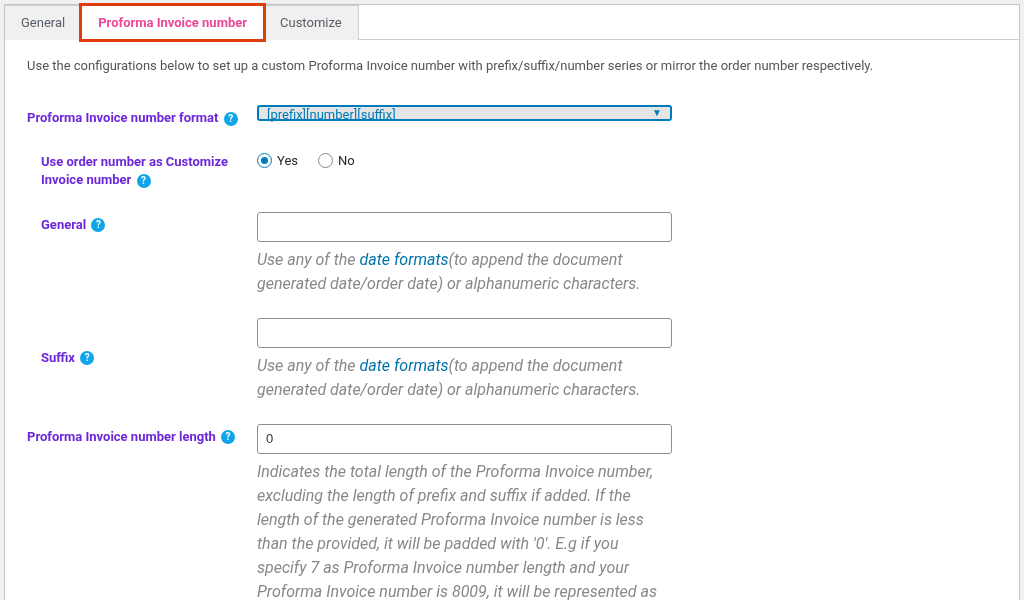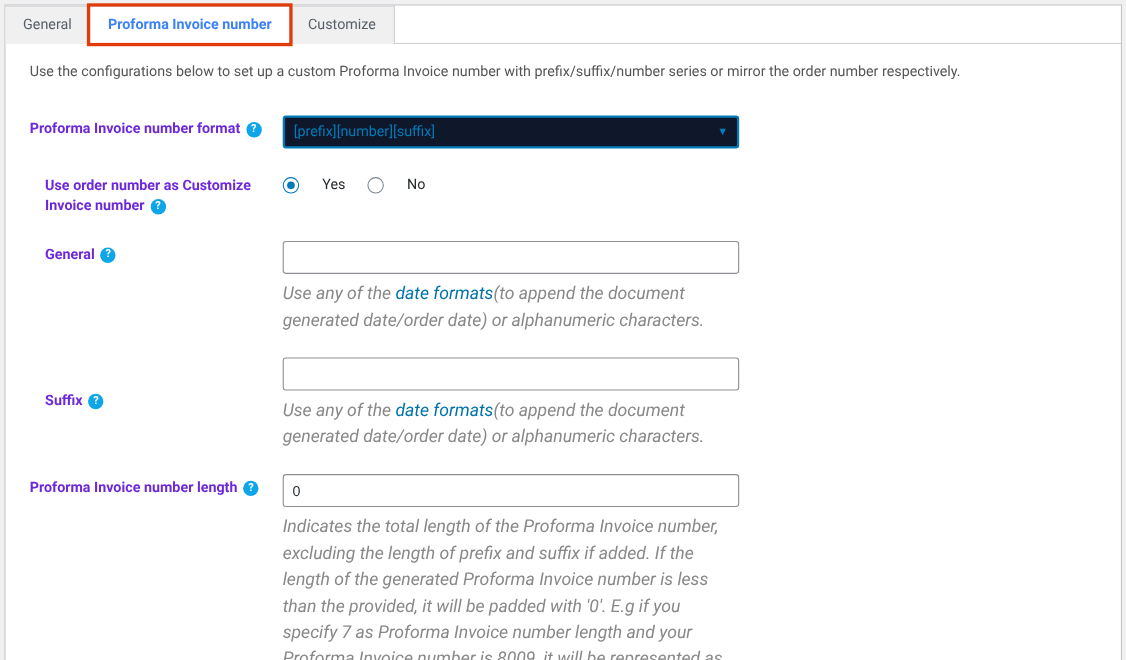--- a/index.html
+++ b/index.html
@@ -27,21 +27,21 @@
     cursor: pointer;
     background: #f0f0f0;
     border: 1px solid #ccd0d4;
     border-bottom: none;
     margin-right: -1px;
     margin-bottom: -1px;
   }
   .tab:first-child { border-left: none; }
   .tab.active {
     background: #fff;
-    color: #3b82f6;
+    color: #ec4899;
     font-weight: 700;
     border-bottom: 1px solid #fff;
   }
   .tab.highlighted {
     outline: 3px solid #e03b0a;
     outline-offset: -1px;
     z-index: 2;
     position: relative;
   }
   .content {
@@ -82,46 +82,46 @@
     font-size: 10px;
     font-weight: 700;
     margin-left: 2px;
     font-style: normal;
     vertical-align: middle;
     cursor: help;
   }
   .help-icon::before { content: "?"; }
   .select-field {
     width: 100%;
-    height: 30px;
+    height: 16px;
     border: 2px solid #007cba;
     border-radius: 3px;
     padding: 0 8px;
     color: #007cba;
     font-size: 13px;
-    background: #0f172a;
-    display: flex;
-    align-items: center;
+    background: #e5e5e5;
+    display: flex;
+    align-items: flex-start;
     justify-content: space-between;
     cursor: pointer;
   }
   .chevron {
     color: #007cba;
     font-size: 10px;
   }
   .radio-group {
     display: flex;
     align-items: center;
     gap: 20px;
     padding-top: 4px;
   }
   .radio-opt {
     display: flex;
     align-items: flex-start;
-    gap: 21px;
+    gap: 5px;
     font-size: 13px;
     color: #23282d;
     cursor: pointer;
   }
   .radio-dot {
     width: 15px;
     height: 15px;
     border-radius: 50%;
     border: 1px solid #7e8993;
     position: relative;

